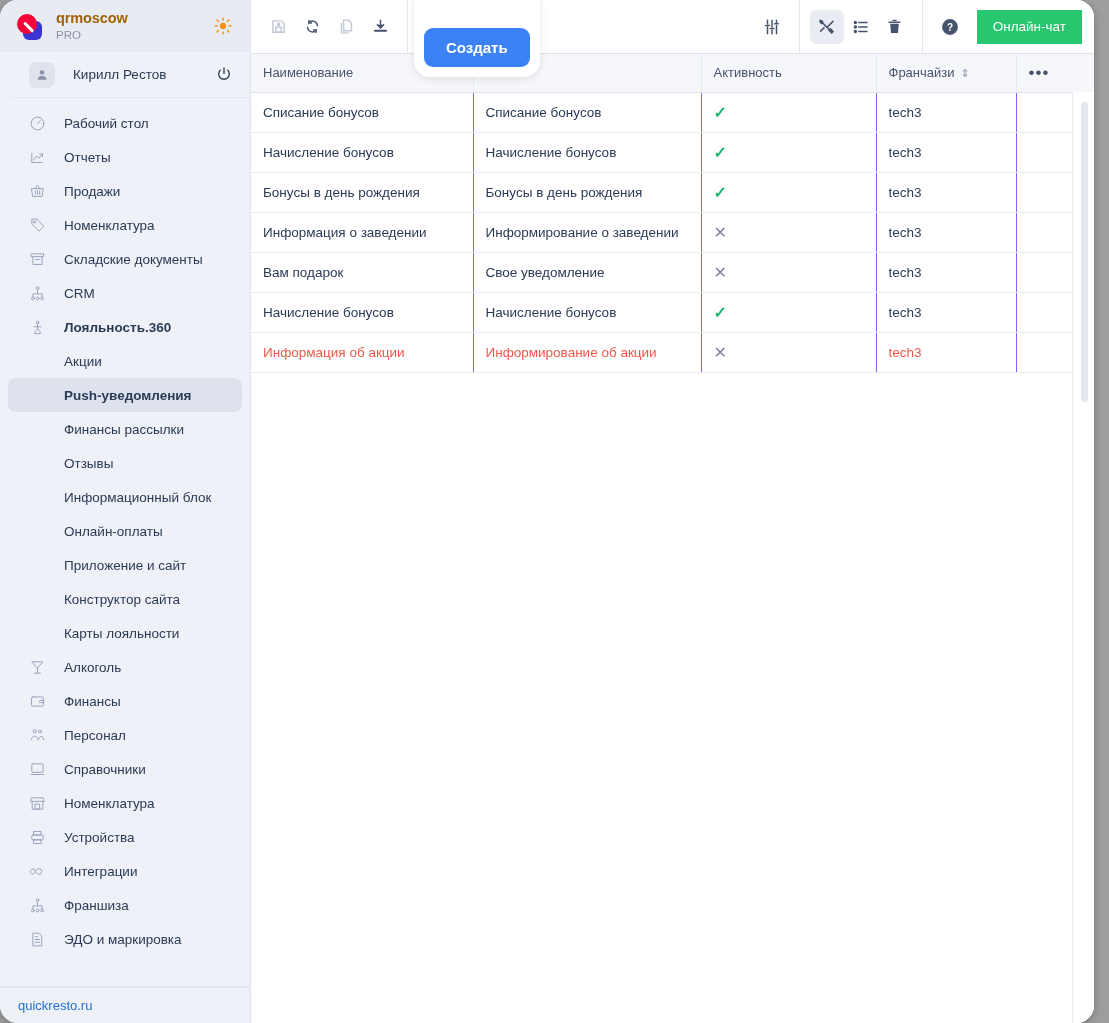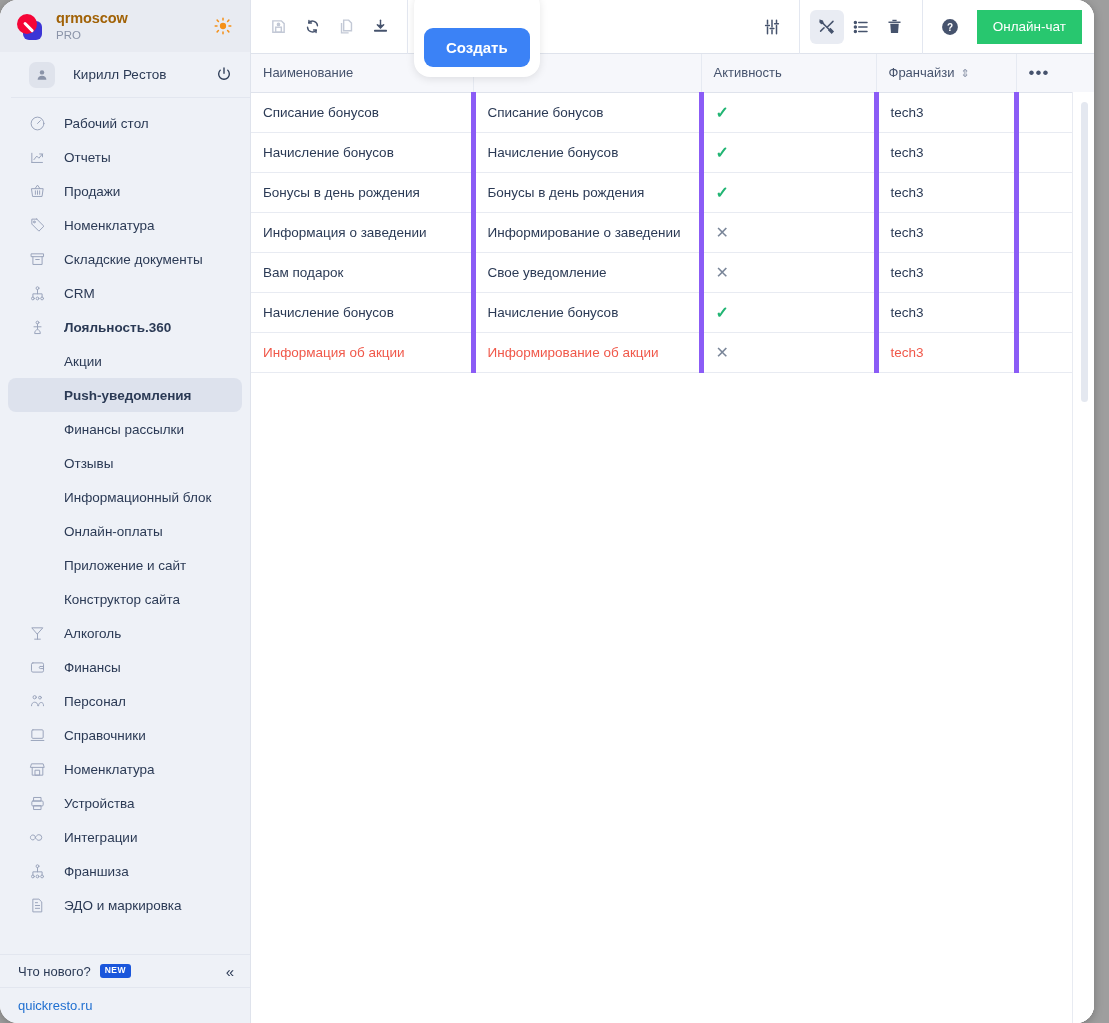--- a/index.html
+++ b/index.html
@@ -252,21 +252,21 @@
     height: 38px;
     border-bottom: 1px solid #dfe3ec;
     border-right: 1px solid #e6eaf2;
   }
   table.grid td {
     font-size: 13.5px;
     color: #2b3a55;
     padding: 0 0 0 12px;
     height: 40px;
     border-bottom: 1px solid #e8ebf2;
-    border-right: 5px solid #8b5cf6;
+    border-right: 1px solid #8b5cf6;
   }
   table.grid tr.highlight td { color: #f0584a; }
   .sort-arrows { color: #8a93a8; font-size: 11px; margin-left: 6px; }
   .dots { color: #46536d; font-size: 17px; letter-spacing: 1px; }
   .chk { color: #21b573; font-size: 16px; font-weight: bold; }
   .xmark { color: #7a8699; font-size: 16px; }
   tr.highlight .xmark { color: #7a8699; }
 
   .col-1 { width: 222px; }
   .col-2 { width: 228px; }
@@ -423,20 +423,23 @@
           </div>
           <div class="nav-sub">
             <span class="ns-label">Онлайн-оплаты</span>
           </div>
           <div class="nav-sub">
             <span class="ns-label">Приложение и сайт</span>
           </div>
           <div class="nav-sub">
             <span class="ns-label">Конструктор сайта</span>
           </div>
+          <div class="nav-sub">
+            <span class="ns-label">Карты лояльности</span>
+          </div>
         </div>
       <div id="nav-after">
           <div class="nav-item">
             <span class="ni-icon">
               <svg width="17" height="17" viewBox="0 0 24 24" fill="none" stroke="currentColor" stroke-width="1.4" stroke-linecap="round" stroke-linejoin="round">
                 <path d="M4.5 4h15l-7.5 8.5z"></path>
                 <path d="M12 12.5V20"></path>
                 <path d="M8 20h8"></path>
               </svg>
             </span>
@@ -517,25 +520,20 @@
                 <path d="M6 3h8l4 4v14H6z"></path>
                 <path d="M9 12h6M9 16h6M9 8h3"></path>
               </svg>
             </span>
             <span class="ni-label">ЭДО и маркировка</span>
           </div>
         </div>
     </nav>
 
     <div class="sb-footer">
-      <div class="whats-new">
-        <span class="wn-label">Что нового?</span>
-        <span class="badge-new">NEW</span>
-        <span class="collapse-arrows">«</span>
-      </div>
       <div class="sb-link">
         <a>quickresto.ru</a>
       </div>
     </div>
   </aside>
 
   <section class="main">
 
     <div class="toolbar">
 

